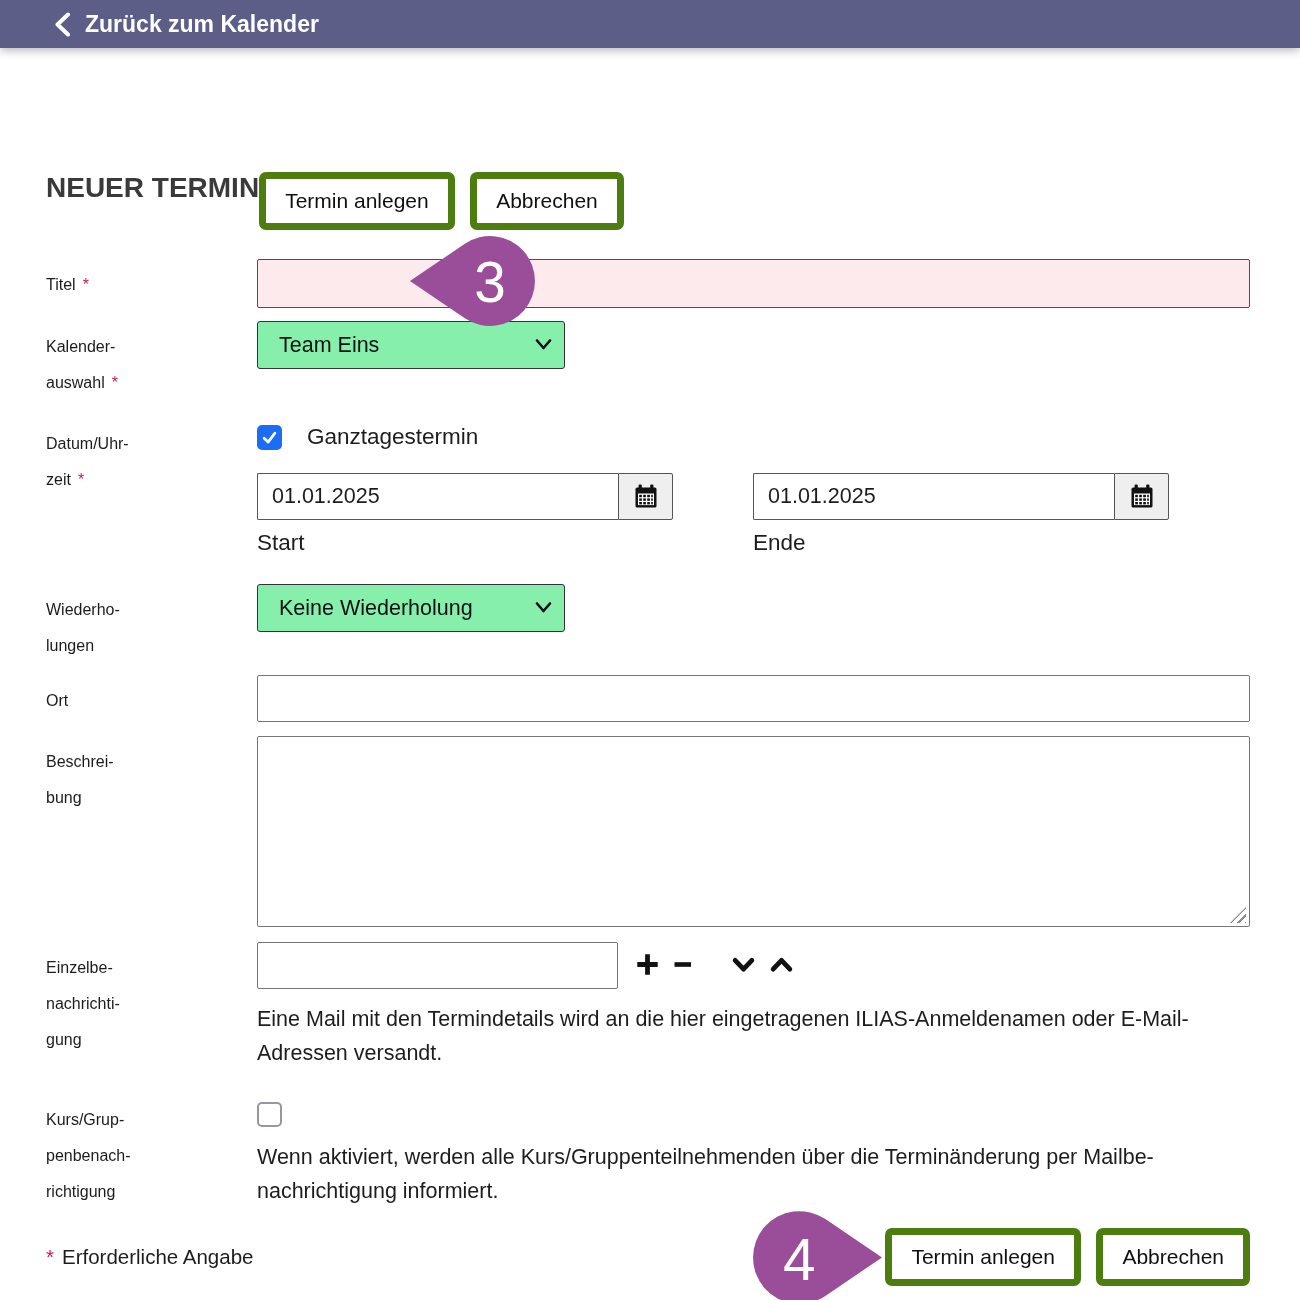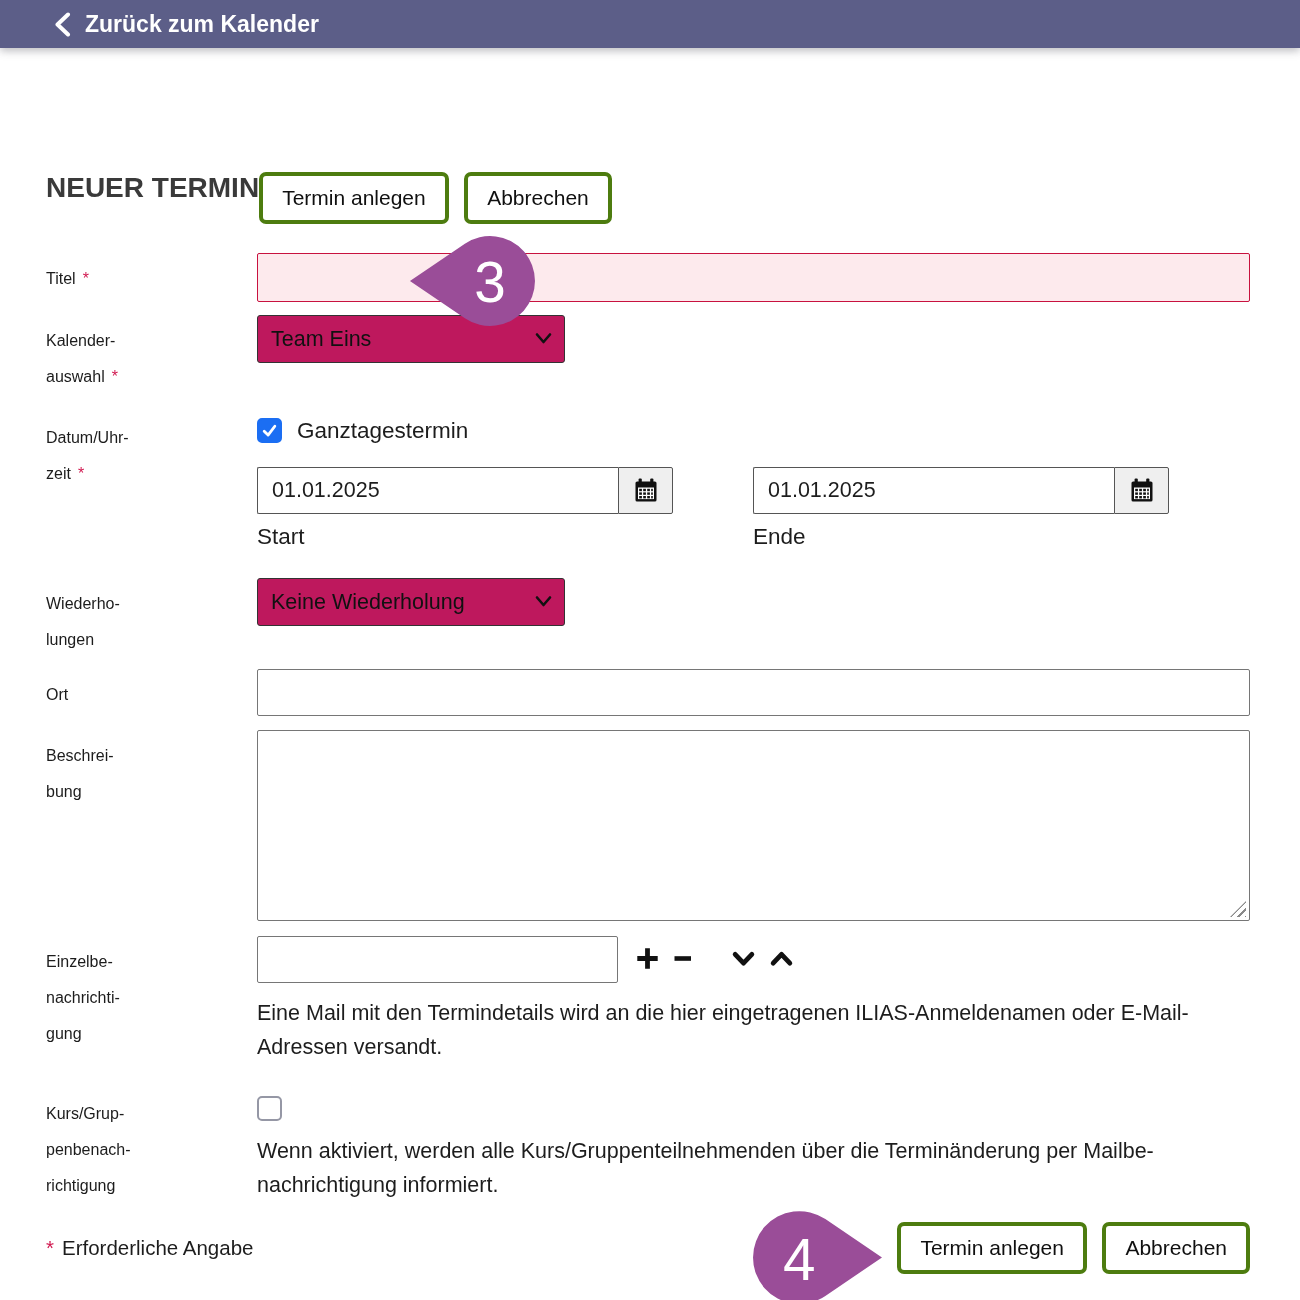--- a/index.html
+++ b/index.html
@@ -25,21 +25,21 @@
     display:flex;align-items:center;gap:14px;color:#fff;font-size:23px;
     font-weight:600;background:none;border:none;cursor:pointer;
     font-family:"Liberation Sans",sans-serif;padding:0;
   }
   
   .main{padding:0 50px 0 46px}
   .header-row{margin-top:124px;display:flex;justify-content:flex-start;align-items:flex-start}
   h1{margin:0;font-size:28px;font-weight:700;color:#3a3a3a}
   .btn{
     font-family:"Liberation Sans",sans-serif;font-size:21px;color:#101010;
-    background:#fff;border:4px solid #4d7c0f;border-radius:7px;
+    background:#fff;border:7px solid #4d7c0f;border-radius:7px;
     padding:10px 19px;cursor:pointer;
   }
   .btn+.btn{margin-left:11px}
   .row{display:flex;align-items:flex-start}
   .label-col{
     flex:0 0 211px;width:211px;font-size:16px;line-height:36px;
     padding-top:8px;white-space:pre-line;color:#1c1c1c;
   }
   .field-col{flex:1;min-width:0}
   .req{color:var(--required);margin-left:7px}
@@ -50,25 +50,25 @@
   }
   .full{width:100%}
   .title-input{
     width:100%;height:49px;background:var(--error-bg);
     border:1.5px solid var(--error-border);border-radius:2px;
   }
   .select-wrap{position:relative;display:inline-block}
   select{
     -webkit-appearance:none;appearance:none;
     font-family:"Liberation Sans",sans-serif;font-size:21.5px;color:#111;
-    width:308px;height:48px;padding:0 46px 0 13px;background:#be185d;
+    width:308px;height:48px;padding:0 46px 0 21px;background:#86efac;
     border:1px solid #333;border-radius:3px;
   }
   .select-caret{position:absolute;right:13px;top:16px;pointer-events:none}
-  .check-line{display:flex;gap:15px;margin-top:6px}
+  .check-line{display:flex;align-items:center;gap:25px;margin-top:6px}
   .check-label{font-size:22.5px}
   .checkbox{
     width:25px;height:25px;border:2.5px solid #9597a5;border-radius:5px;background:#fff;
     display:inline-flex;align-items:center;justify-content:center;cursor:pointer;flex:0 0 25px;
   }
   .checkbox .tick{display:none}
   .checkbox.checked{background:var(--checkbox);border-color:var(--checkbox)}
   .checkbox.checked .tick{display:block}
   .dates{display:flex;column-gap:80px;margin-top:23px}
   .date-group{width:416px}

